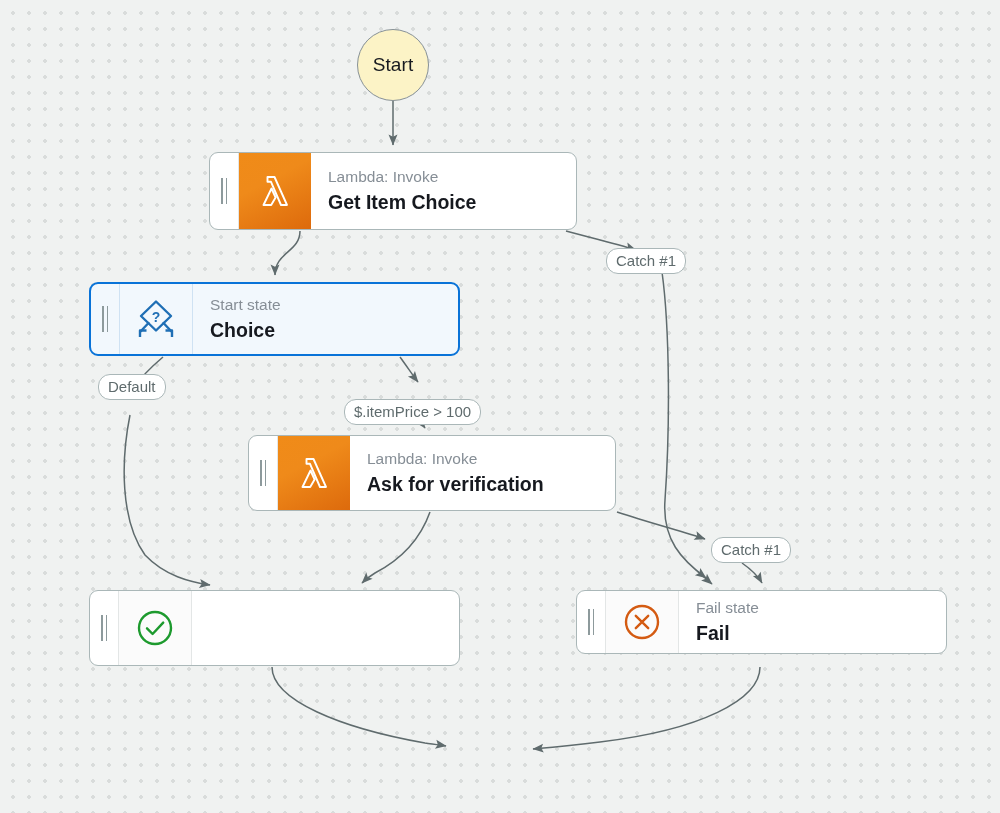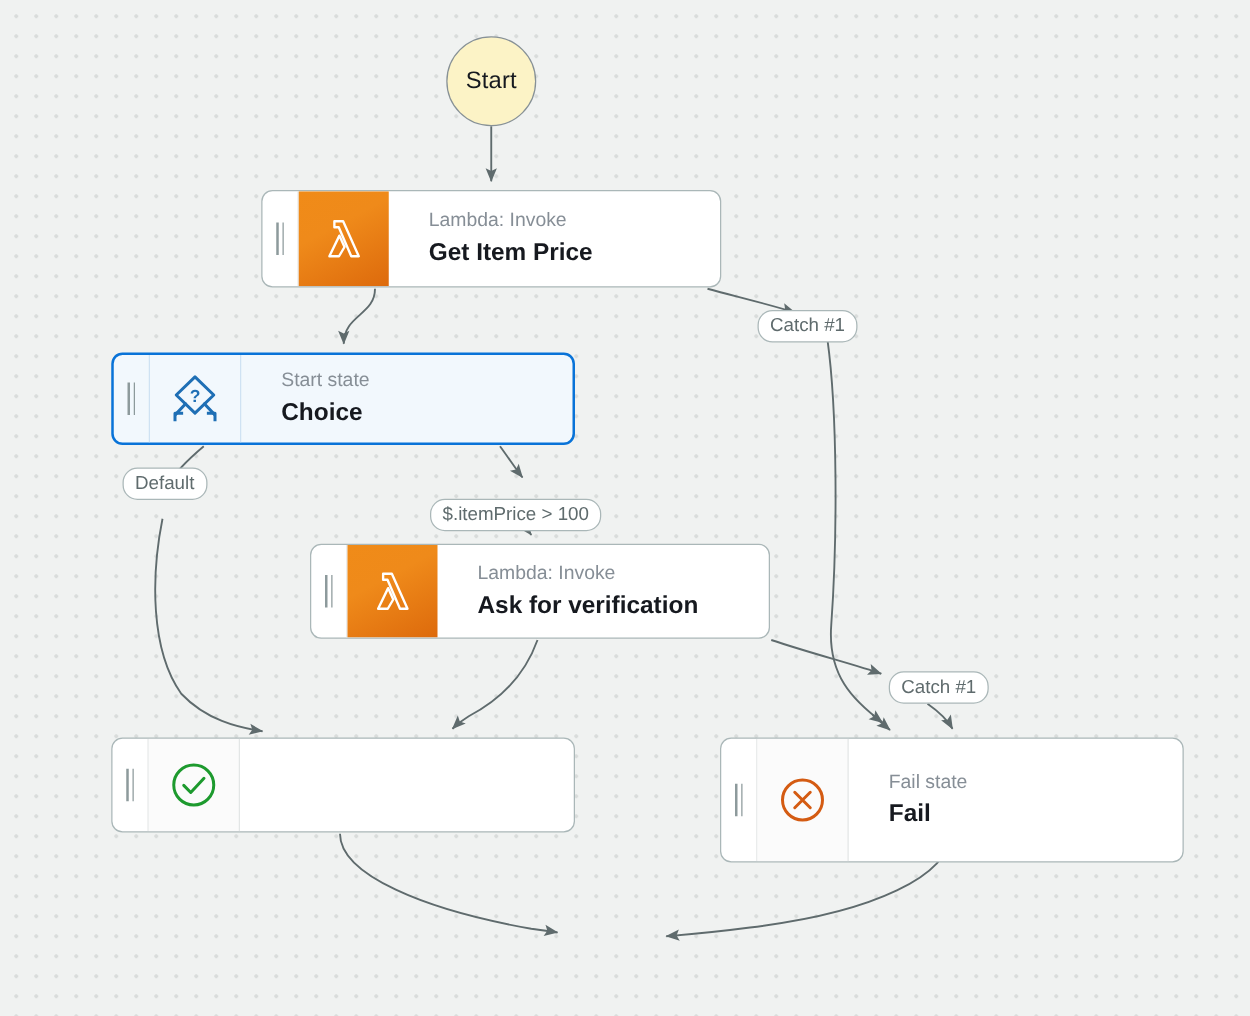--- a/index.html
+++ b/index.html
@@ -93,21 +93,21 @@
   }
   .icon-cell.lambda {
     background: linear-gradient(152deg, #f08b18 0%, #ef8a1a 38%, #dd6a0c 100%);
     border-right: none;
   }
   .labels {
     flex: 1 1 auto;
     display: flex;
     flex-direction: column;
     justify-content: center;
-    padding-left: 32px;
+    padding-left: 17px;
     min-width: 0;
   }
   .state-type {
     font-size: 15.5px;
     color: #868e96;
     line-height: 1.35;
     white-space: nowrap;
   }
   .state-title {
     font-size: 19.5px;
@@ -180,21 +180,21 @@
         <i></i>
     </div>
     <div class="icon-cell lambda">
       <svg width="46" height="46" viewBox="0 0 46 46">
         <path d="M15.5,9 L22.5,9 L35,37 L29,37 L19,13.8 L15.5,13.8 Z
                  M19.5,20.5 L23.6,29.6 L19.2,37 L11.5,37 Z" fill="none" stroke="#ffffff" stroke-width="1.9" stroke-linejoin="round"></path>
       </svg>
     </div>
     <div class="labels">
       <div class="state-type">Lambda: Invoke</div>
-      <div class="state-title">Get Item Price</div>
+      <div class="state-title">Get Item Choice</div>
     </div>
   </div>
 
   <div class="state selected" style="left:89px; top:282px; width:371px; height:74px;">
     <div class="grip">
       <i></i>
         <i></i>
     </div>
     <div class="icon-cell">
       <svg width="48" height="48" viewBox="0 0 48 48">
@@ -235,21 +235,21 @@
         <i></i>
     </div>
     <div class="icon-cell">
       <svg width="46" height="46" viewBox="0 0 46 46">
         <circle cx="23" cy="23" r="16" fill="none" stroke="#1d9a2e" stroke-width="2.4"></circle>
         <path d="M15,23.3 L20.6,29 L31.2,17.6" fill="none" stroke="#1d9a2e" stroke-width="2.4" stroke-linecap="round" stroke-linejoin="round"></path>
       </svg>
     </div>
   </div>
 
-  <div class="state" style="left:576px; top:590px; width:371px; height:100px;">
+  <div class="state" style="left:576px; top:590px; width:371px; height:64px;">
     <div class="grip">
       <i></i>
         <i></i>
     </div>
     <div class="icon-cell">
       <svg width="46" height="46" viewBox="0 0 46 46">
         <circle cx="23" cy="23" r="16" fill="none" stroke="#d45b12" stroke-width="2.4"></circle>
         <path d="M16.8,16.8 L29.2,29.2 M29.2,16.8 L16.8,29.2" fill="none" stroke="#d45b12" stroke-width="2.4" stroke-linecap="round"></path>
       </svg>
     </div>

